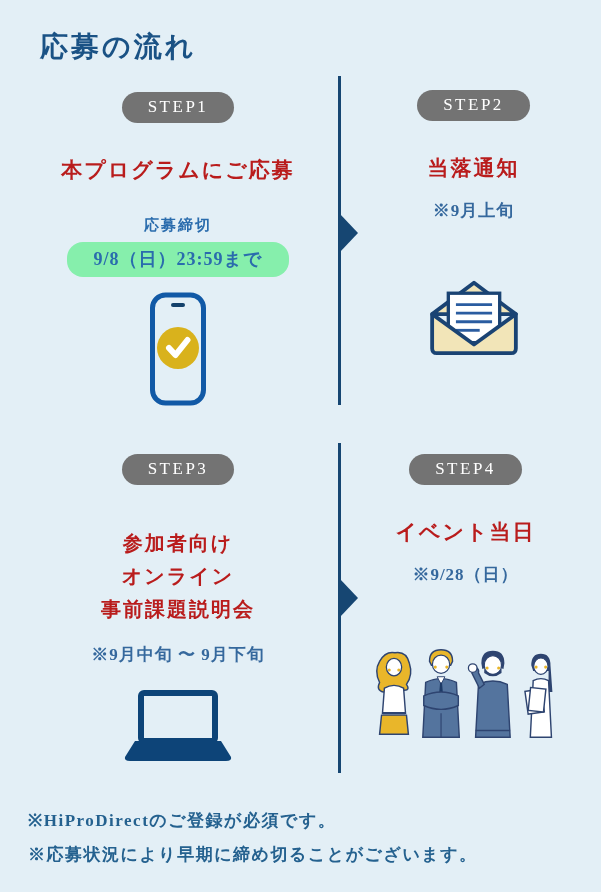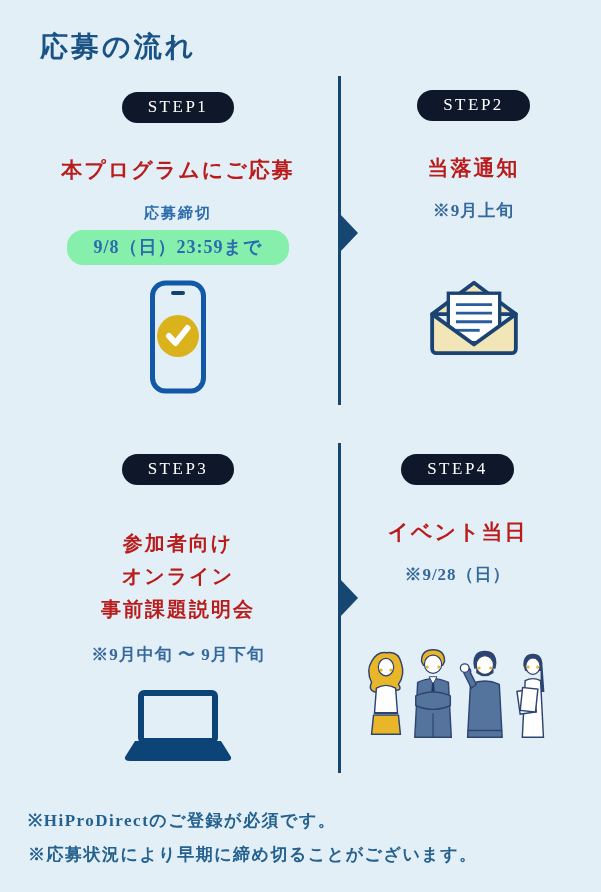--- a/index.html
+++ b/index.html
@@ -24,38 +24,38 @@
     border-left:18px solid #164672;
   }
   .flow-arrow.a1 { top:214px; }
   .flow-arrow.a2 { top:579px; }
 
   
   .cell { position:absolute; text-align:center; }
   .cell.c1 { left:40px;  top:92px;  width:276px; }
   .cell.c2 { left:361px; top:90px;  width:225px; }
   .cell.c3 { left:40px;  top:454px; width:276px; }
-  .cell.c4 { left:345px; top:454px; width:225px; }
+  .cell.c4 { left:353px; top:454px; width:225px; }
 
   .step-badge {
-    display:inline-block; background:#0f172a; color:#fff;
+    display:inline-block; background:#737373; color:#fff;
     font-size:17px; letter-spacing:2.5px;
     padding:5px 26px 6px; border-radius:17px;
   }
   .step-heading {
     margin-top:33px; font-size:21px; font-weight:bold;
     color:#b91c1c; letter-spacing:2px;
   }
   .step-heading.multi { margin-top:42px; line-height:33px; font-size:20px; }
   .step-note {
     margin-top:17px; font-size:17px; font-weight:bold;
     color:#35689d; letter-spacing:1px;
   }
   .deadline-label {
-    margin-top:20px; font-size:15px; font-weight:bold;
+    margin-top:32px; font-size:15px; font-weight:bold;
     color:#2a6cad; letter-spacing:2px;
   }
   .deadline-pill {
     margin:7px auto 0; width:222px; background:#86efac; border-radius:16px;
     padding:5px 0 6px; font-size:18px; font-weight:bold;
     color:#2a6cad; letter-spacing:1px;
   }
   .icon-wrap { display:block; }
   .phone-wrap    { margin-top:15px; }
   .envelope-wrap { margin-top:56px; }

